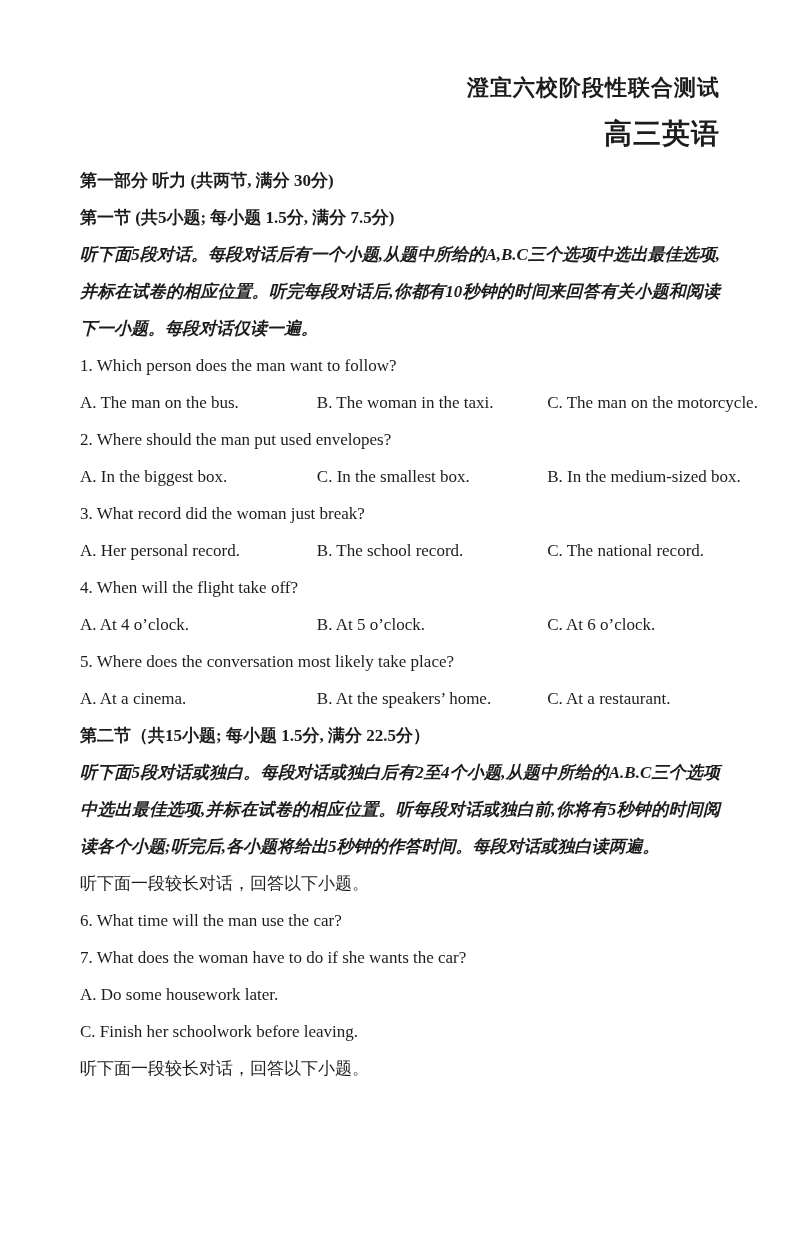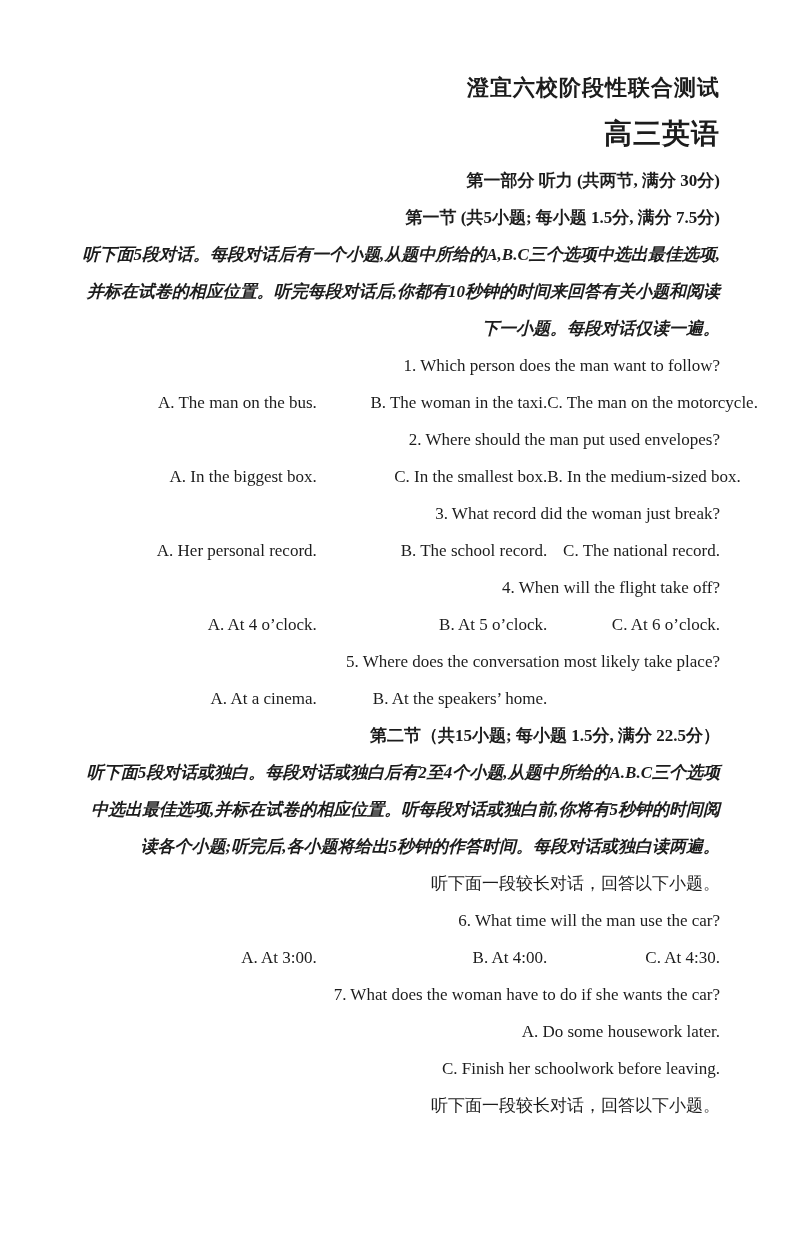--- a/index.html
+++ b/index.html
@@ -26,21 +26,20 @@
     text-align: right;
     font-weight: bold;
     font-size: 28px;
     line-height: 32px;
     letter-spacing: 1px;
     margin: 0 0 12px 0;
   }
   .content p, .content .options-row {
     line-height: 37px;
     margin: 0;
-    text-align: right;
   }
   .bold { font-weight: bold; }
   .justify { text-align: justify; font-style: italic; }
   .options-row {
     display: grid;
     grid-template-columns: 37% 36% 27%;
     white-space: nowrap;
   }
   .option { overflow: visible; }
 </style>
@@ -75,28 +74,24 @@
       <p class="line">4. When will the flight take off?</p>
       <div class="options-row">
         <div class="option">A. At 4 o’clock.</div>
         <div class="option">B. At 5 o’clock.</div>
         <div class="option">C. At 6 o’clock.</div>
       </div>
       <p class="line">5. Where does the conversation most likely take place?</p>
       <div class="options-row">
         <div class="option">A. At a cinema.</div>
         <div class="option">B. At the speakers’ home.</div>
+        <div class="option">C. At a restaurant.</div>
       </div>
       <p class="line bold">第二节（共15小题; 每小题 1.5分, 满分 22.5分）</p>
       <p class="line bold justify">听下面5段对话或独白。每段对话或独白后有2至4个小题,从题中所给的A.B.C三个选项中选出最佳选项,并标在试卷的相应位置。听每段对话或独白前,你将有5秒钟的时间阅读各个小题;听完后,各小题将给出5秒钟的作答时间。每段对话或独白读两遍。</p>
       <p class="line">听下面一段较长对话，回答以下小题。</p>
       <p class="line">6. What time will the man use the car?</p>
-      <div class="options-row">
-        <div class="option">A. At 3:00.</div>
-        <div class="option">B. At 4:00.</div>
-        <div class="option">C. At 4:30.</div>
-      </div>
       <p class="line">7. What does the woman have to do if she wants the car?</p>
       <p class="line">A. Do some housework later.</p>
       <p class="line">C. Finish her schoolwork before leaving.</p>
       <p class="line">听下面一段较长对话，回答以下小题。</p>
     </div>
 </div>
 
 </body></html>

